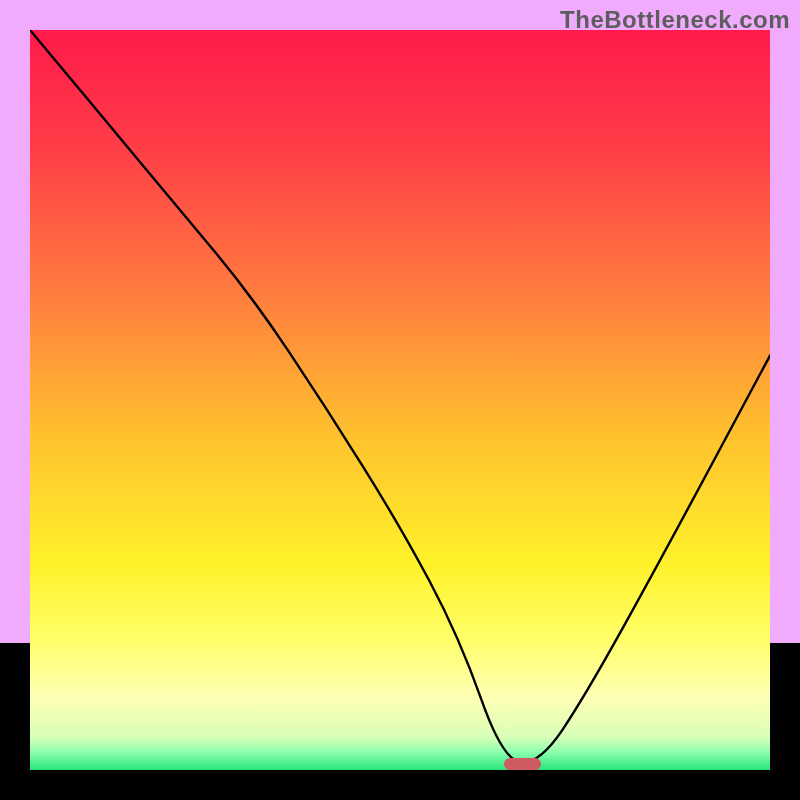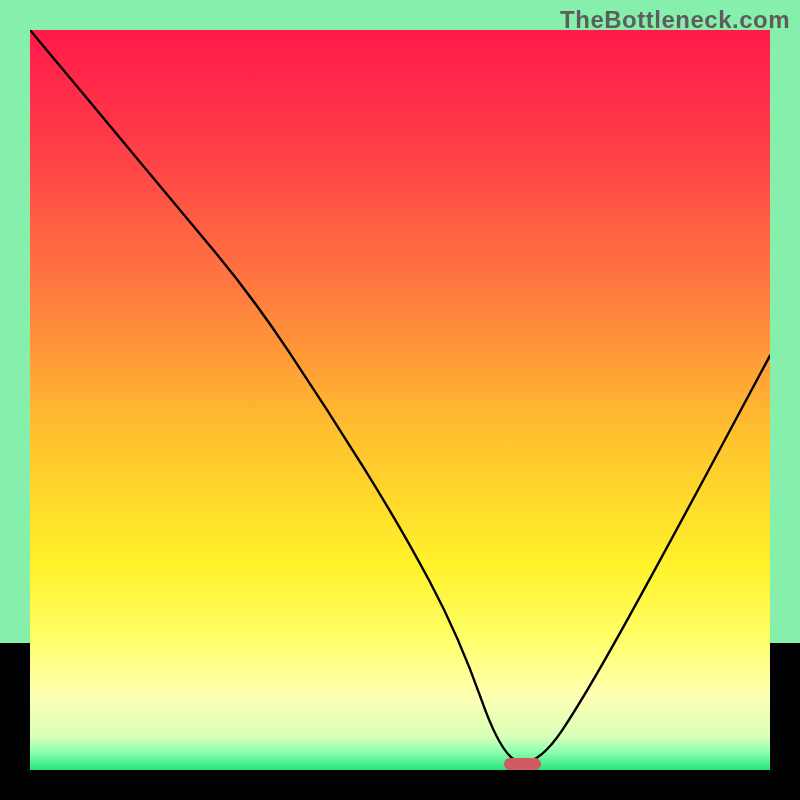--- a/index.html
+++ b/index.html
@@ -9,21 +9,21 @@
     height: 800px;
     background: #000;
     overflow: hidden;
   }
   .outer {
     position: absolute;
     left: 0;
     top: 0;
     width: 800px;
     height: 643px;
-    background: #86efac;
+    background: #f0abfc;
   }
   .watermark {
     position: absolute;
     right: 10px;
     top: 6px;
     font-family: Arial, Helvetica, sans-serif;
     font-size: 24px;
     font-weight: 600;
     color: #5d5d5d;
     letter-spacing: 0.5px;

